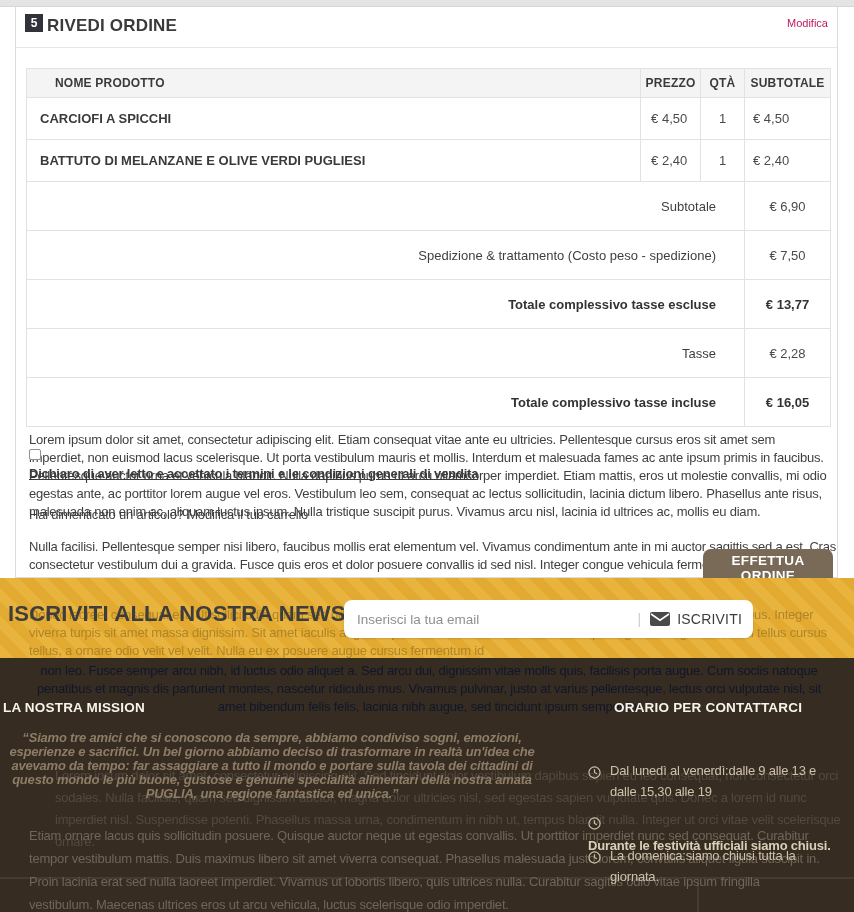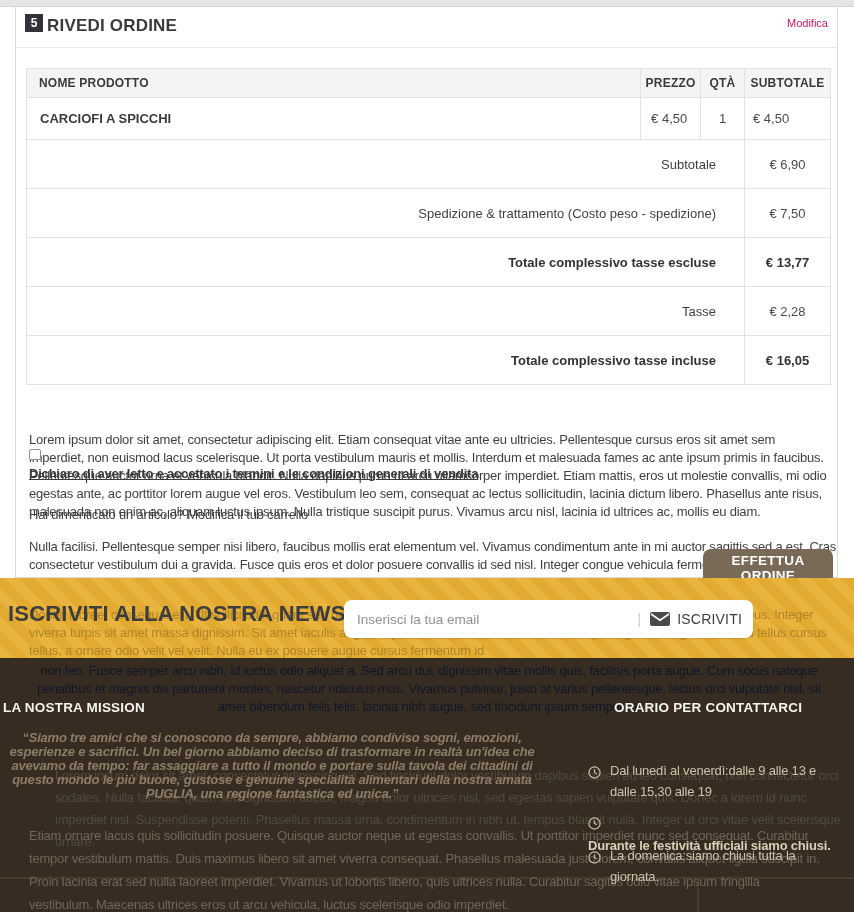--- a/index.html
+++ b/index.html
@@ -25,21 +25,21 @@
     letter-spacing:0.2px;
   }
   .modify-link { position:absolute; right:9px; top:10px; font-size:11px; color:#be185d; cursor:pointer; }
 
   
   .order-table { left:25px; top:68px; width:805px; border-collapse:collapse; font-size:13px; }
   .order-table th, .order-table td { border:1px solid #e2e2e2; }
   .order-table thead th {
     background:#f4f4f4; height:29px; font-size:12px; font-weight:bold; color:#3a3a3a; letter-spacing:0.2px;
   }
-  .th-product { text-align:left; padding-left:12px; width:615px; }
+  .th-product { text-align:left; padding-left:28px; width:615px; }
   .th-price { width:60px; } .th-qty { width:44px; } .th-sub { width:86px; }
   .row-product td { height:42px; }
   .cell-name { font-weight:bold; padding-left:13px; color:#3a3a3a; }
   .cell-price { padding-left:10px; color:#4a4a4a; }
   .cell-qty { text-align:center; color:#4a4a4a; }
   .cell-sub { padding-left:8px; color:#4a4a4a; }
   .row-summary td { height:49px; }
   .row-summary .sum-label { text-align:right; padding-right:28px; color:#3f3f3f; border-left:1px solid #e2e2e2; }
   .row-summary .sum-value { text-align:center; color:#4a4a4a; }
   .row-summary.bold .sum-label, .row-summary.bold .sum-value { font-weight:bold; color:#333; }
@@ -127,20 +127,26 @@
         <th class="th-qty">QTÀ</th>
         <th class="th-sub">SUBTOTALE</th>
       </tr>
     </thead>
     <tbody>
       <tr class="row-product">
         <td class="cell-name">CARCIOFI A SPICCHI</td>
         <td class="cell-price">€ 4,50</td>
         <td class="cell-qty">1</td>
         <td class="cell-sub">€ 4,50</td>
+      </tr>
+      <tr class="row-product">
+        <td class="cell-name">BATTUTO DI MELANZANE E OLIVE VERDI PUGLIESI</td>
+        <td class="cell-price">€ 2,40</td>
+        <td class="cell-qty">1</td>
+        <td class="cell-sub">€ 2,40</td>
       </tr>
       <tr class="row-summary">
         <td class="sum-label" colspan="3">Subtotale</td>
         <td class="sum-value">€ 6,90</td>
       </tr>
       <tr class="row-summary">
         <td class="sum-label" colspan="3">Spedizione &amp; trattamento (Costo peso - spedizione)</td>
         <td class="sum-value">€ 7,50</td>
       </tr>
       <tr class="row-summary bold">

